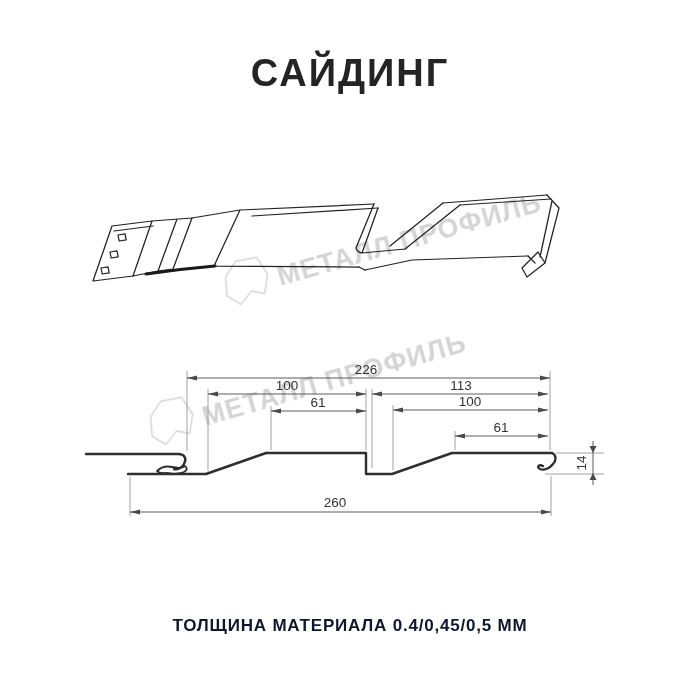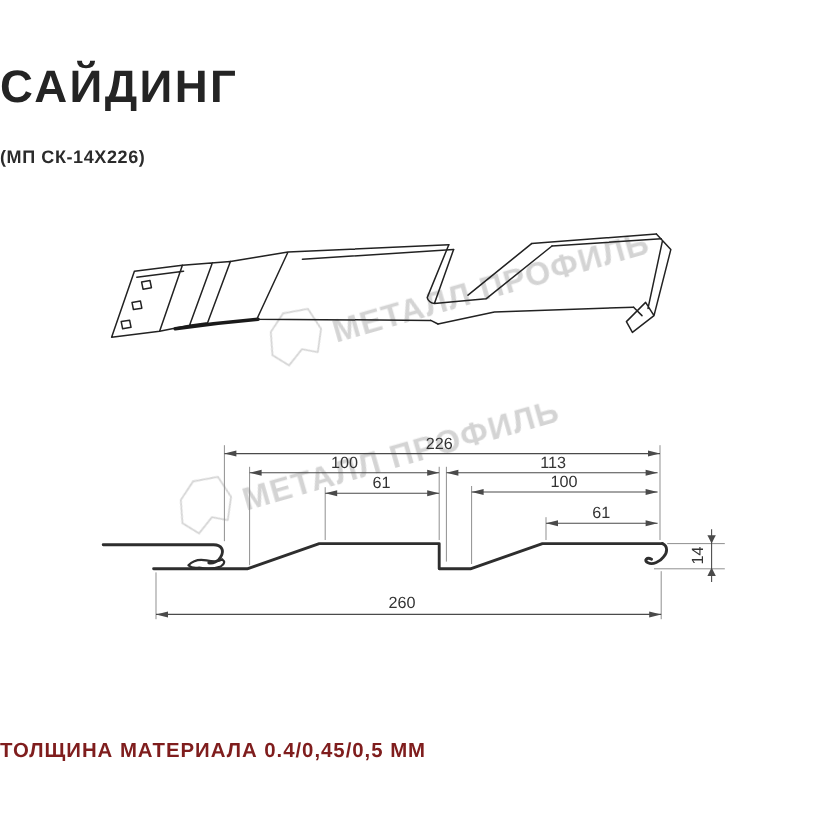--- a/index.html
+++ b/index.html
@@ -1,41 +1,40 @@
 <!DOCTYPE html>
 <html><head>
 <meta charset="utf-8">
 <style>
   html,body{margin:0;padding:0;background:#fff;}
   #page{position:relative;width:700px;height:700px;background:#ffffff;overflow:hidden;
         font-family:"Liberation Sans",sans-serif;}
-  .abs{position:absolute;left:0;width:700px;}
+  .abs{position:absolute;left:0;width:700px;text-align:center;}
   #title{top:52px;font-size:38px;font-weight:800;letter-spacing:2px;color:#242424;}
   #subtitle{top:99px;font-size:19px;font-weight:600;letter-spacing:1.5px;color:#2b2b2b;}
   #code{top:123px;font-size:15px;font-weight:700;letter-spacing:0.5px;color:#2b2b2b;}
-  #thickness{top:616px;font-size:17px;font-weight:600;letter-spacing:0.8px;color:#7f1d1d;}
+  #thickness{top:616px;font-size:17px;font-weight:600;letter-spacing:0.8px;color:#0f172a;}
   svg{position:absolute;top:0;left:0;}
   .iso{stroke:#222;stroke-width:1.25;fill:none;stroke-linejoin:round;stroke-linecap:round;}
   .isothick{stroke:#1a1a1a;stroke-width:3;fill:none;stroke-linecap:round;}
   .prof{stroke:#2e2e2e;stroke-width:2.4;fill:none;stroke-linejoin:round;stroke-linecap:round;}
   .profthin{stroke:#2e2e2e;stroke-width:1.8;fill:none;stroke-linejoin:round;stroke-linecap:round;}
   .dim{stroke:#4a4a4a;stroke-width:0.9;marker-start:url(#arw);marker-end:url(#arw);}
   .ext{stroke:#8b8b8b;stroke-width:0.8;}
   .dimtxt{font-family:"Liberation Sans",sans-serif;font-size:13.5px;fill:#333;text-anchor:middle;}
   .wmt{font-family:"Liberation Sans",sans-serif;font-size:27px;font-weight:700;
        letter-spacing:1px;fill:#cdcdcd;}
   .wml{stroke:#cdcdcd;stroke-width:1.5;fill:none;stroke-linejoin:round;}
 </style>
 </head>
 <body>
 
 <div id="page">
 
   <div id="title" class="abs">САЙДИНГ</div>
-  <div id="code" class="abs">(МП СК-14Х226)</div>
 
   <svg width="700" height="700" viewBox="0 0 700 700">
     <defs>
       <marker id="arw" markerWidth="11" markerHeight="8" refX="10.5" refY="4" orient="auto-start-reverse" markerUnits="userSpaceOnUse">
         <path d="M10.5,4 L0.5,1.5 L0.5,6.5 Z" fill="#4a4a4a"></path>
       </marker>
     </defs>
 
     <g opacity="0.85">
       <g transform="translate(229,310) rotate(-16)">

